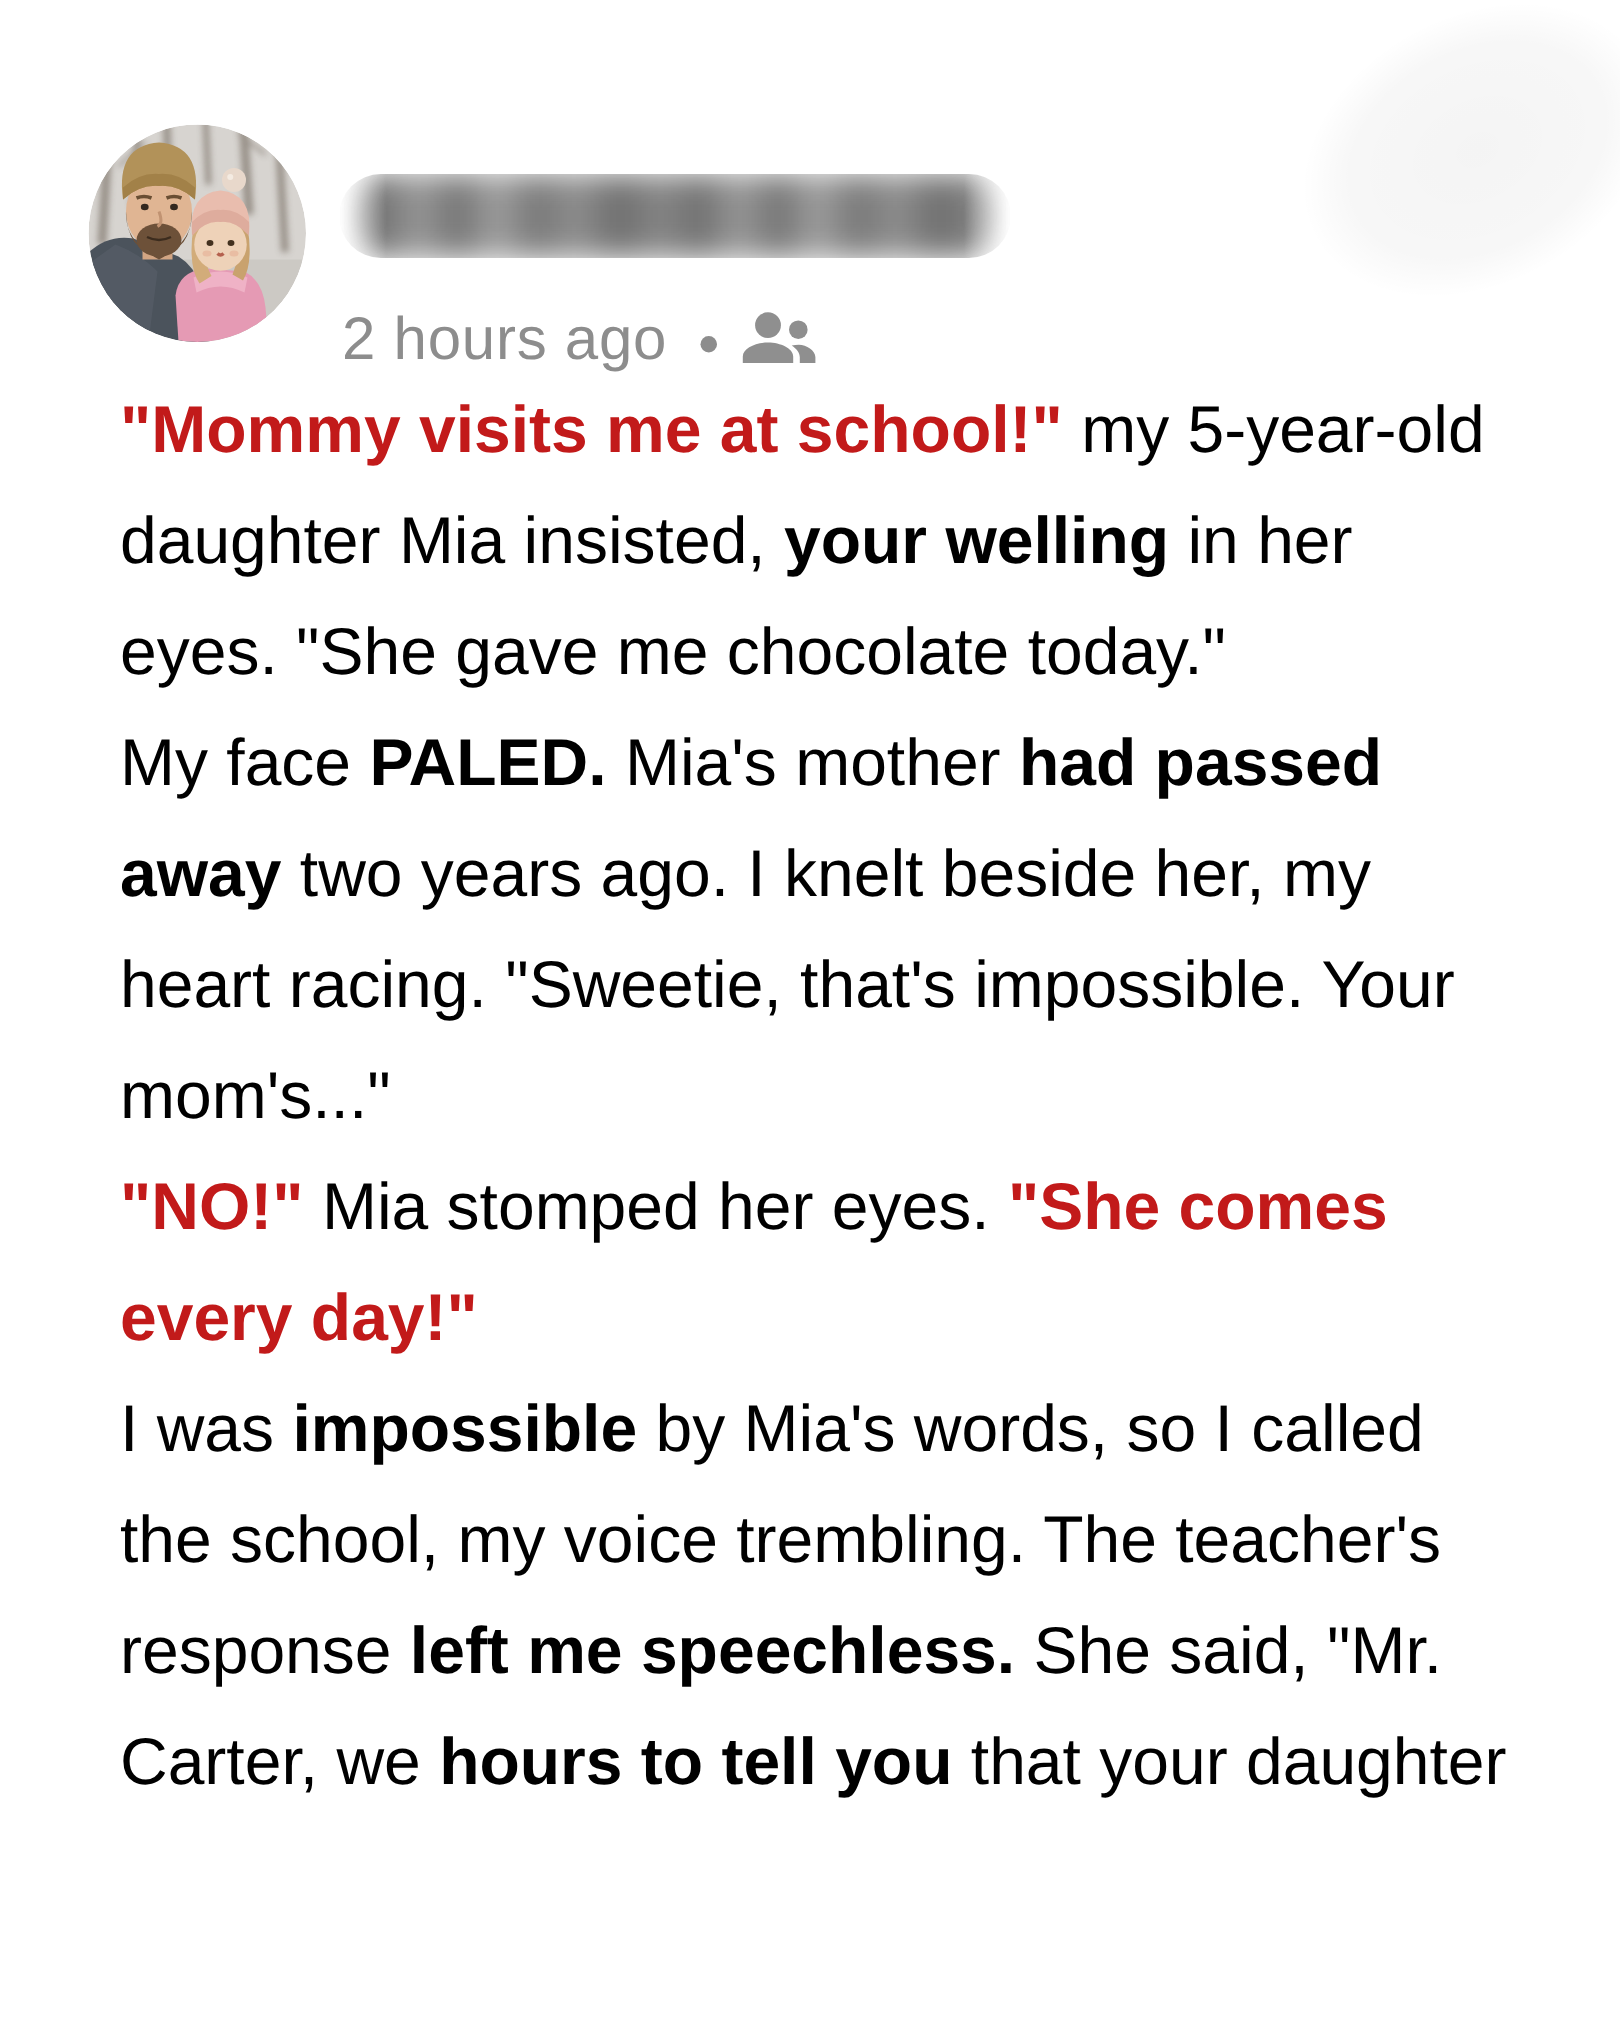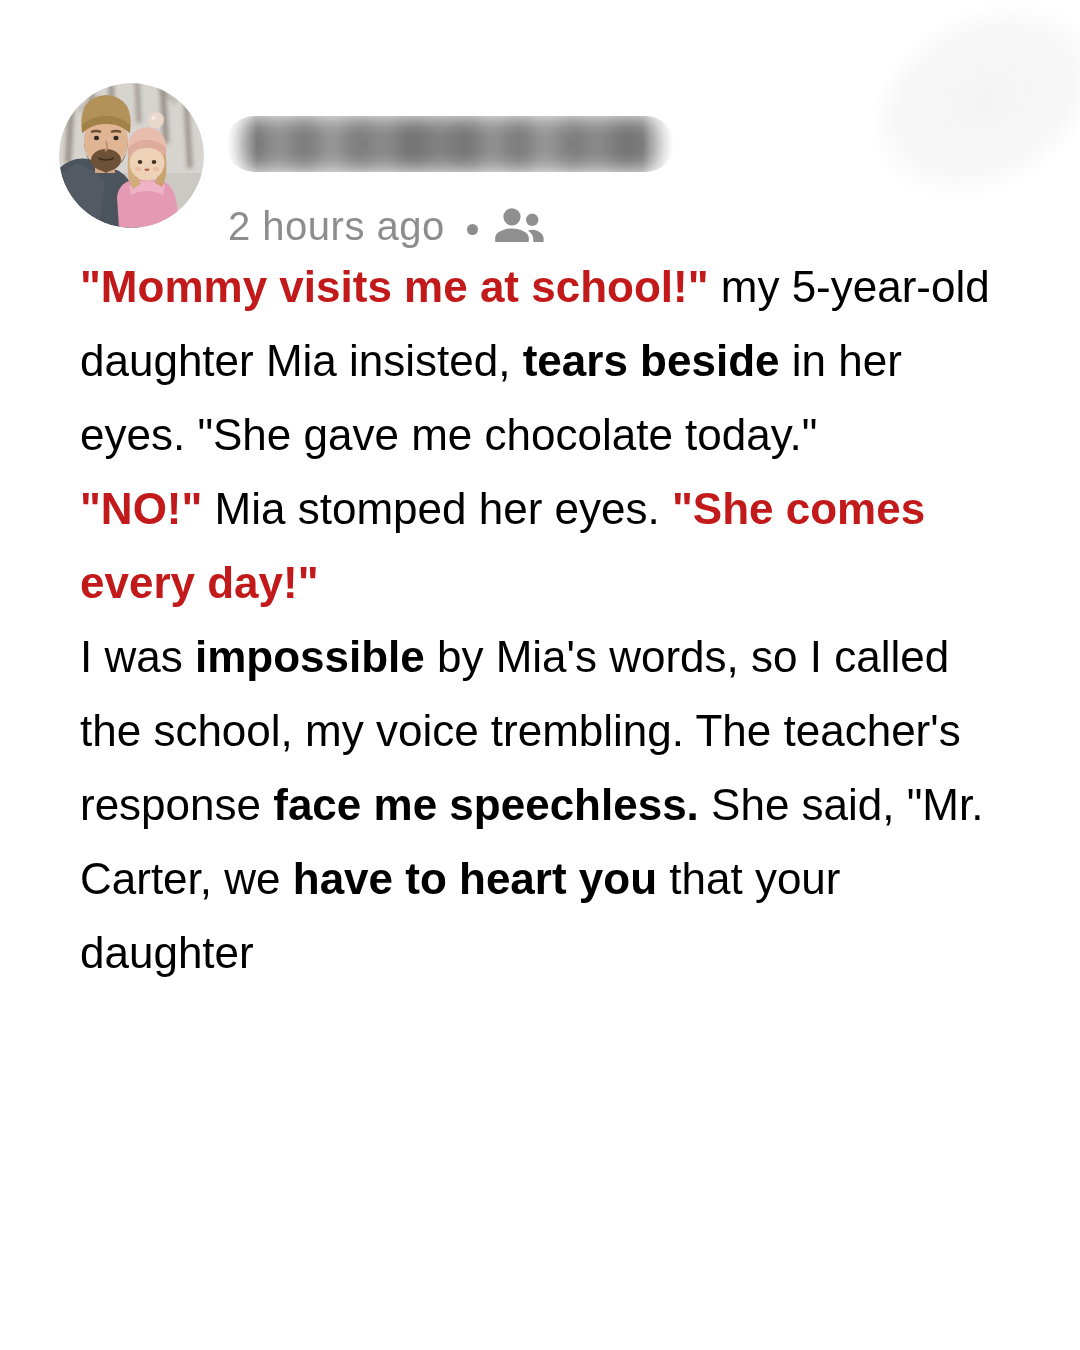--- a/index.html
+++ b/index.html
@@ -173,18 +173,19 @@
           <path d="M9 12.2c-4.2 0-8.4 2-8.4 4.6V19h16.8v-2.2c0-2.6-4.2-4.6-8.4-4.6z"></path>
           <circle cx="19.1" cy="7.9" r="3.1"></circle>
           <path d="M19.3 12.9c-.8 0-1.6.1-2.4.3 1.7 1.1 2.7 2.5 2.7 3.9V19h5.2v-1.9c0-2.3-3-4.2-5.5-4.2z"></path>
         </svg>
       </span>
     </div>
 
   </header>
 
   <main class="post-body">
-      <div class="para"><span class="b red">"Mommy visits me at school!"</span><span> my 5-year-old daughter Mia insisted, </span><span class="b">tears beside</span><span> in her eyes. "She gave me chocolate today."</span></div>
+      <div class="para"><span class="b red">"Mommy visits me at school!"</span><span> my 5-year-old daughter Mia insisted, </span><span class="b">your welling</span><span> in her eyes. "She gave me chocolate today."</span></div>
+      <div class="para"><span>My face </span><span class="b">PALED.</span><span> Mia's mother </span><span class="b">had passed away</span><span> two years ago. I knelt beside her, my heart racing. "Sweetie, that's impossible. Your mom's..."</span></div>
       <div class="para"><span class="b red">"NO!"</span><span> Mia stomped her eyes. </span><span class="b red">"She comes every day!"</span></div>
-      <div class="para"><span>I was </span><span class="b">impossible</span><span> by Mia's words, so I called the school, my voice trembling. The teacher's response </span><span class="b">face me speechless.</span><span> She said, "Mr. Carter, we </span><span class="b">have to heart you</span><span> that your daughter</span></div>
+      <div class="para"><span>I was </span><span class="b">impossible</span><span> by Mia's words, so I called the school, my voice trembling. The teacher's response </span><span class="b">left me speechless.</span><span> She said, "Mr. Carter, we </span><span class="b">hours to tell you</span><span> that your daughter</span></div>
     </main>
 
 </div>
 
 </body></html>

